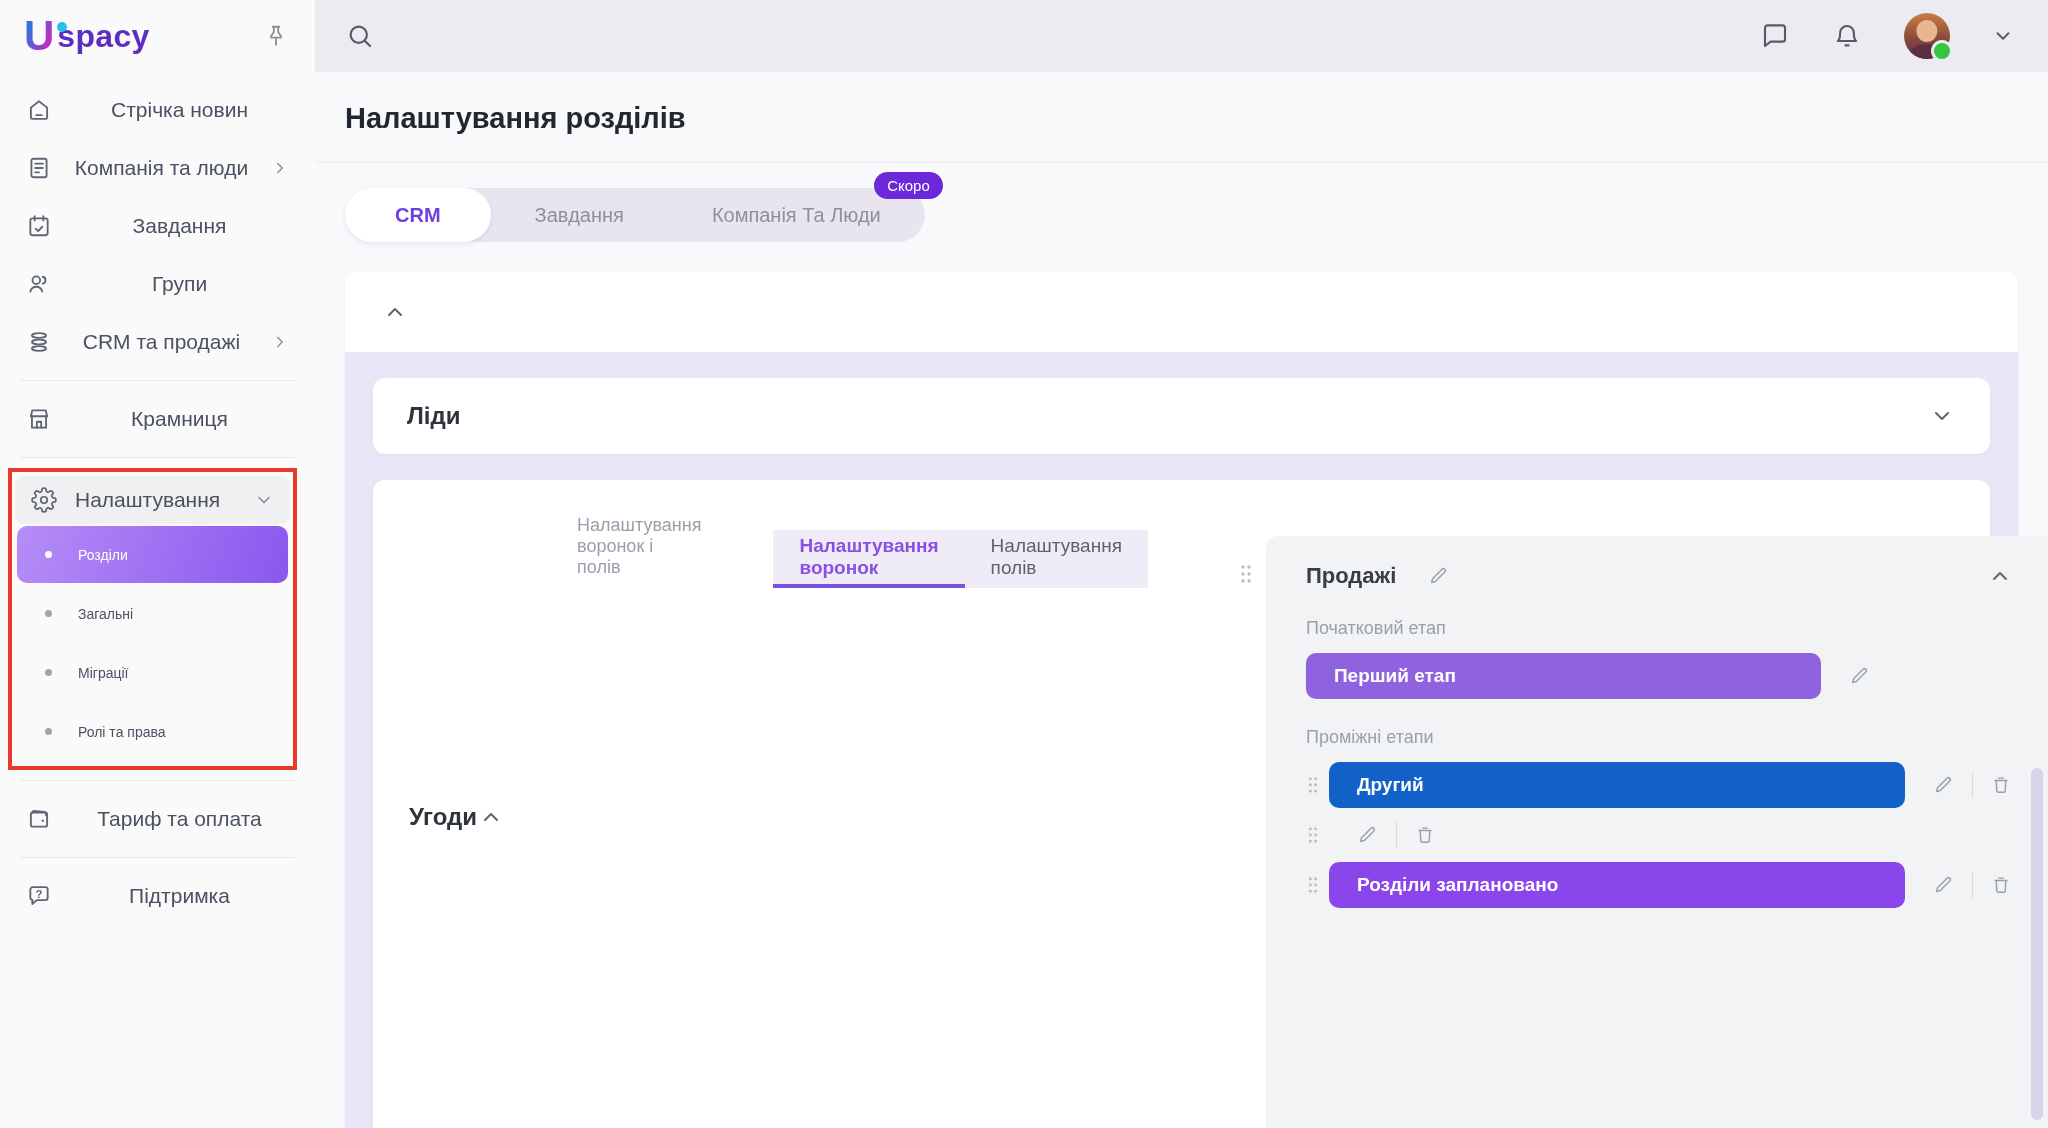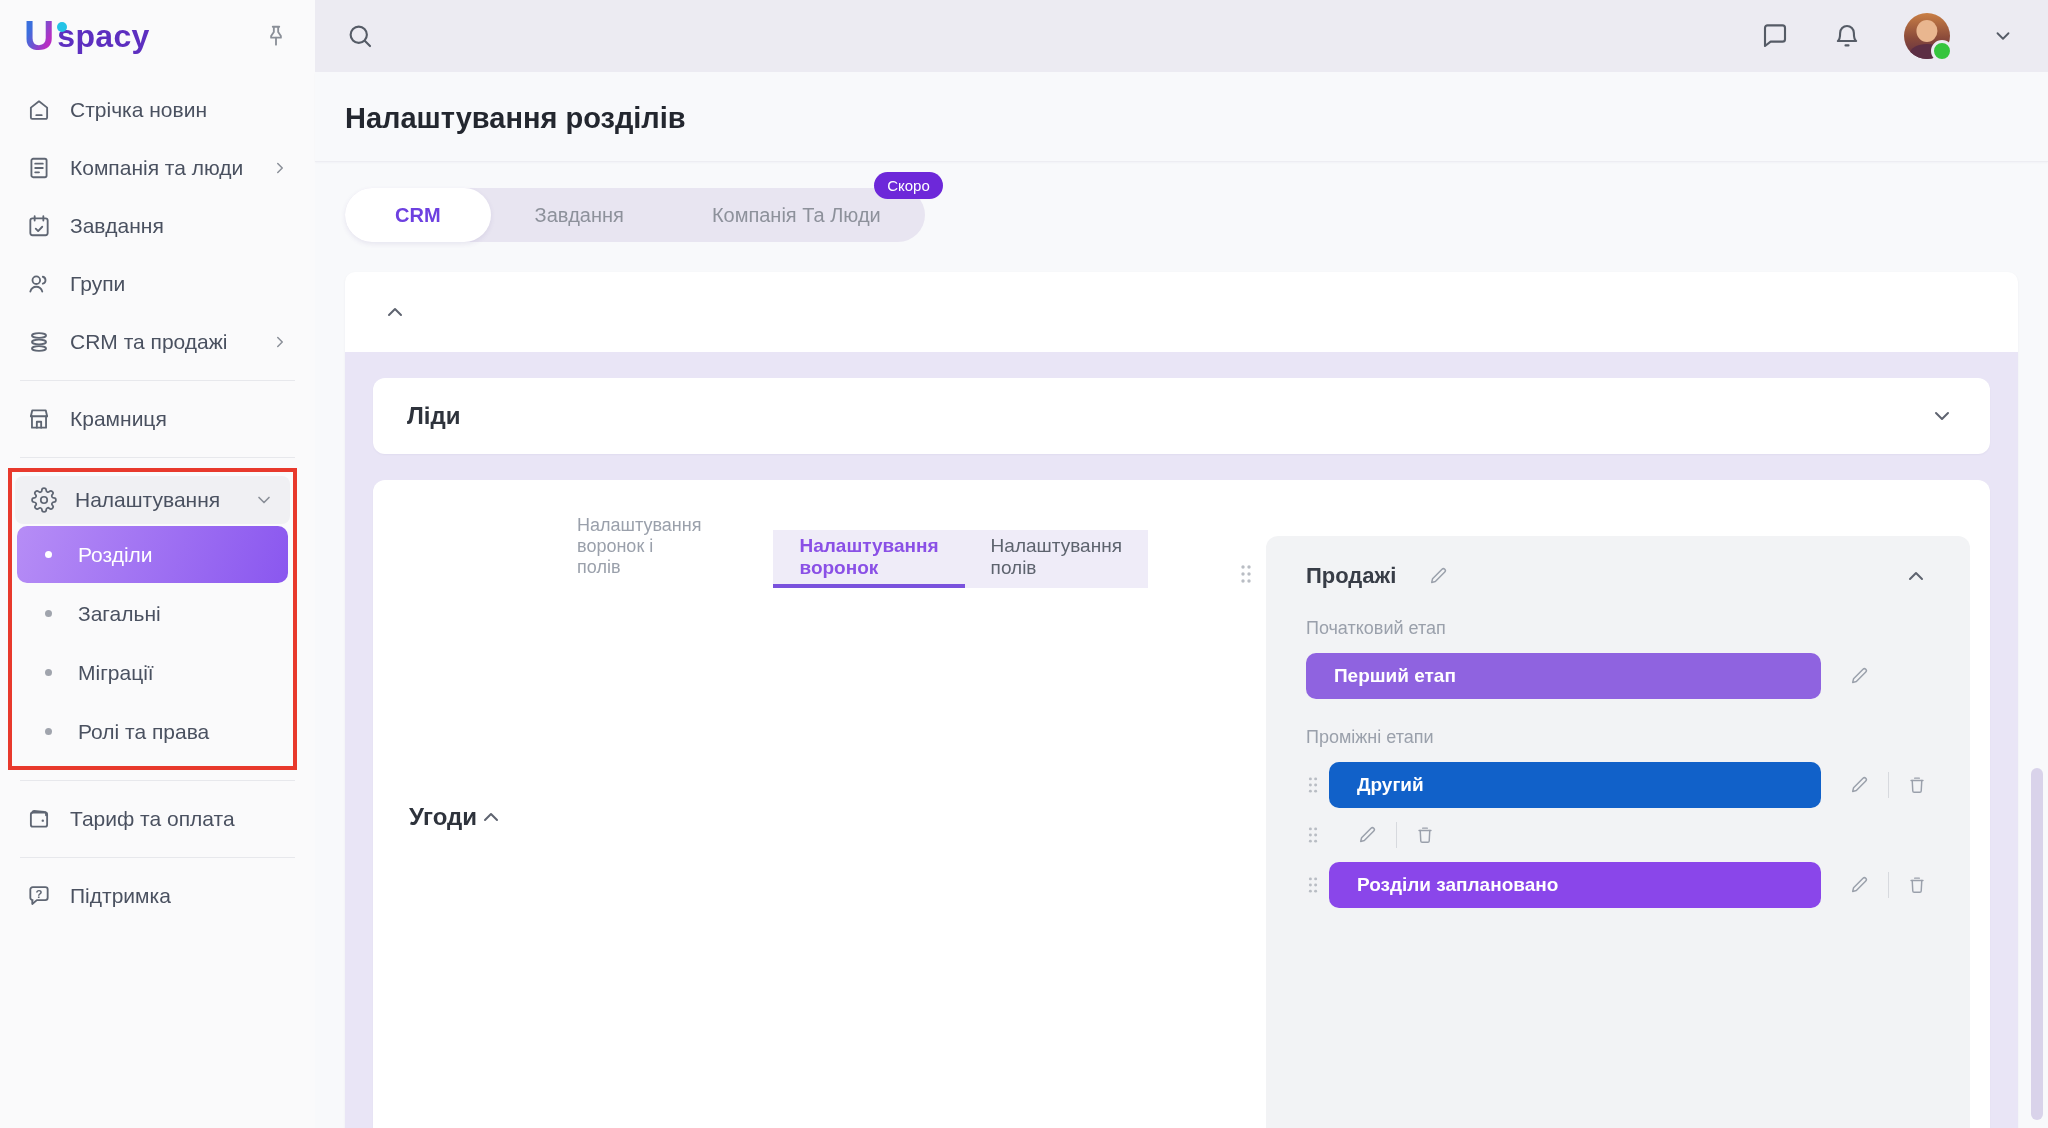--- a/index.html
+++ b/index.html
@@ -8,29 +8,29 @@
 
   
   .sidebar{width:315px;min-width:315px;background:#fafafb;display:flex;flex-direction:column;}
   .sidebar-head{height:72px;display:flex;align-items:center;justify-content:space-between;padding:0 22px 0 24px;}
   .logo{display:flex;align-items:center;position:relative;cursor:pointer;}
   .logo-u{font-size:42px;font-weight:800;line-height:1;background:linear-gradient(115deg,#3a6fdd 25%,#b92ec2 75%);-webkit-background-clip:text;background-clip:text;color:transparent;}
   .logo-dot{width:10px;height:10px;border-radius:50%;background:#23c3e6;position:absolute;left:33px;top:7px;}
   .logo-name{font-size:32px;font-weight:700;color:#5d2fc0;margin-left:3px;letter-spacing:.3px;}
   .pin-btn{background:none;border:none;padding:4px;cursor:pointer;color:#8a8f98;}
   .nav{padding:8px 8px 0 8px;}
-  .side-item{height:56px;margin:2px 0;display:flex;align-items:center;gap:18px;padding:0 18px;font-size:21px;color:#4a5160;border-radius:10px;cursor:pointer;}
+  .side-item{height:56px;margin:2px 0;display:flex;align-items:center;gap:18px;padding:0 18px;font-size:21px;color:#4a5160;border-radius:10px;cursor:pointer;text-align:center;}
   .side-item svg,.settings-row svg{flex:none;}
   .si-icon{display:flex;color:#5f6673;}
   .si-label{flex:1;}
   .si-chev{display:flex;color:#8a8f98;}
   .divider{height:1px;background:#e7e8ec;margin:10px 12px;}
   .annotation-box{border:4px solid #e8392c;margin:2px 10px 2px 0;padding:4px 3px;}
   .settings-row{background:#f0f0f3;border-radius:8px;height:48px;display:flex;align-items:center;gap:18px;padding:0 16px;font-size:21px;color:#4a5160;cursor:pointer;}
-  .subitem{height:57px;display:flex;align-items:center;gap:26px;padding:0 16px 0 28px;font-size:21px;color:#4a5160;cursor:pointer;border-radius:10px;margin:2px 2px;}
+  .subitem{height:57px;display:flex;align-items:center;gap:26px;padding:0 16px 0 28px;font-size:14px;color:#4a5160;cursor:pointer;border-radius:10px;margin:2px 2px;}
   .bullet{width:7px;height:7px;border-radius:50%;background:#a0a4ad;flex:none;}
   .subitem.active{background:linear-gradient(110deg,#b68df6,#8a57ef);color:#fff;}
   .subitem.active .bullet{background:#fff;}
 
   
   .main{flex:1;display:flex;flex-direction:column;min-width:0;position:relative;}
   .topbar{height:72px;min-height:72px;background:#ecebf2;display:flex;align-items:center;padding:0 34px 0 30px;}
   .tb-btn{background:none;border:none;padding:0;cursor:pointer;color:#555b66;display:flex;align-items:center;}
   .topbar .spacer{flex:1;}
   .tb-group{display:flex;align-items:center;gap:42px;}
@@ -66,21 +66,21 @@
   .funnel-handle{width:40px;display:flex;justify-content:center;align-items:flex-start;padding-top:26px;background:none;border:none;cursor:grab;color:#b9bdc4;}
   .funnel-card{flex:1;background:#f2f3f5;border-radius:12px 12px 0 0;padding:26px 40px 40px 40px;}
   .fc-head{display:flex;align-items:center;gap:16px;}
   .fc-title{font-size:22px;font-weight:700;color:#383d47;}
   .icon-btn{background:none;border:none;padding:2px;cursor:pointer;color:#9aa0ab;display:flex;}
   .fc-edit{margin-left:14px;}
   .fc-head .grow{flex:1;}
   .stage-label{font-size:18px;color:#9aa0ab;margin:28px 0 14px 0;}
   .stage-row{display:flex;align-items:center;margin-bottom:14px;}
   .row-handle{width:14px;margin-right:9px;background:none;border:none;padding:0;cursor:grab;color:#b9bdc4;display:flex;}
-  .stage-bar{width:492px;height:46px;border-radius:10px;display:flex;align-items:center;padding-left:28px;color:#fff;font-size:19px;font-weight:700;cursor:pointer;box-sizing:border-box;}
+  .stage-bar{width:576px;height:46px;border-radius:10px;display:flex;align-items:center;padding-left:28px;color:#fff;font-size:19px;font-weight:700;cursor:pointer;box-sizing:border-box;}
   .stage-row.initial .stage-bar{width:515px;}
   .actions{display:flex;align-items:center;margin-left:26px;gap:15px;}
   .vline{width:1px;height:26px;background:#d7d9de;}
   .scroll-thumb{position:absolute;right:5px;top:768px;width:12px;height:352px;border-radius:6px;background:#d9d3ea;cursor:pointer;}
 </style>
 </head>
 <body>
 
 <div class="app">
 

